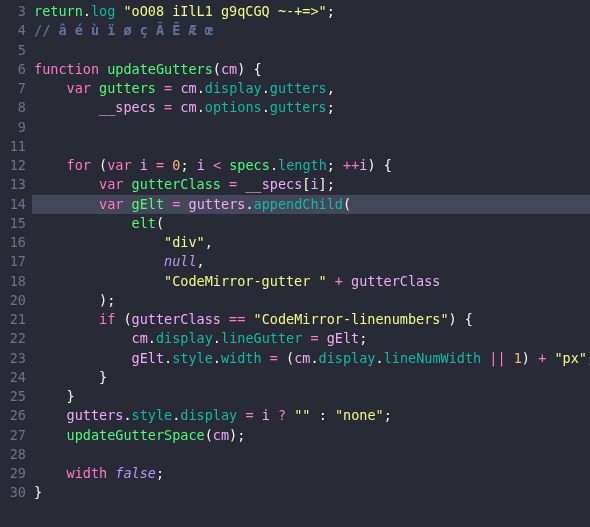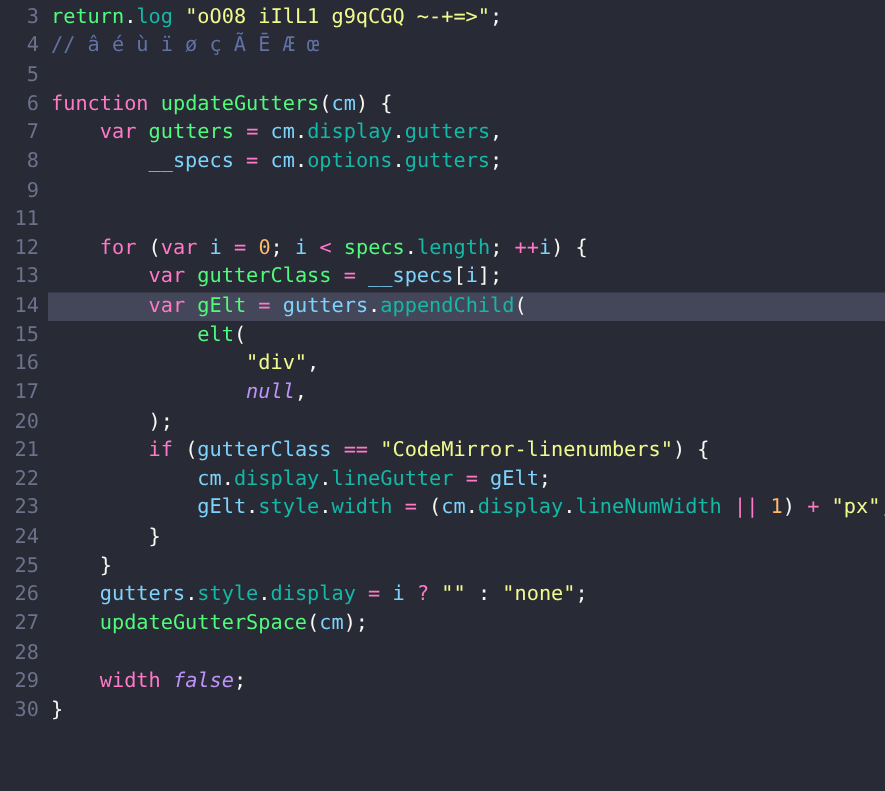--- a/index.html
+++ b/index.html
@@ -43,22 +43,22 @@
     padding-left: 2px;
     box-sizing: border-box;
     overflow: hidden;
   }
   .tok-kw   { color: #ff79c6; }
   .tok-def  { color: #50fa7b; }
   .tok-prop { color: #14b8a6; }
   .tok-str  { color: #f1fa8c; }
   .tok-num  { color: #ffb86c; }
   .tok-atom { color: #bd93f9; font-style: italic; }
-  .tok-com  { color: #6272a4; font-weight: normal; margin-top: 12px; }
-  .tok-var  { color: #7dd3fc; text-align: center; }
+  .tok-com  { color: #6272a4; font-weight: bold; margin-top: 12px; }
+  .tok-var  { color: #f0abfc; text-align: center; }
   .tok-op   { color: #ff79c6; }
   .tok-punc { color: #f8f8f2; }
 </style>
 </head>
 <body>
 
 <div id="editor">
   <div id="code-lines">
       <div class="line"><div class="gutter">3</div><div class="code-area"><span class="tok-def">return</span><span class="tok-punc">.</span><span class="tok-prop">log</span><span class="tok-punc"> </span><span class="tok-str">"oO08 iIlL1 g9qCGQ ~-+=&gt;"</span><span class="tok-punc">;</span></div></div>
       <div class="line"><div class="gutter">4</div><div class="code-area"><span class="tok-com">// â é ù ï ø ç Ã Ē Æ œ</span></div></div>
@@ -67,20 +67,21 @@
       <div class="line"><div class="gutter">7</div><div class="code-area"><span class="tok-punc">    </span><span class="tok-kw">var</span><span class="tok-punc"> </span><span class="tok-def">gutters</span><span class="tok-punc"> </span><span class="tok-op">=</span><span class="tok-punc"> </span><span class="tok-var">cm</span><span class="tok-punc">.</span><span class="tok-prop">display</span><span class="tok-punc">.</span><span class="tok-prop">gutters</span><span class="tok-punc">,</span></div></div>
       <div class="line"><div class="gutter">8</div><div class="code-area"><span class="tok-punc">        </span><span class="tok-var">__specs</span><span class="tok-punc"> </span><span class="tok-op">=</span><span class="tok-punc"> </span><span class="tok-var">cm</span><span class="tok-punc">.</span><span class="tok-prop">options</span><span class="tok-punc">.</span><span class="tok-prop">gutters</span><span class="tok-punc">;</span></div></div>
       <div class="line"><div class="gutter">9</div><div class="code-area"></div></div>
       <div class="line"><div class="gutter">11</div><div class="code-area"></div></div>
       <div class="line"><div class="gutter">12</div><div class="code-area"><span class="tok-punc">    </span><span class="tok-kw">for</span><span class="tok-punc"> (</span><span class="tok-kw">var</span><span class="tok-punc"> </span><span class="tok-var">i</span><span class="tok-punc"> </span><span class="tok-op">=</span><span class="tok-punc"> </span><span class="tok-num">0</span><span class="tok-punc">; </span><span class="tok-var">i</span><span class="tok-punc"> </span><span class="tok-op">&lt;</span><span class="tok-punc"> </span><span class="tok-def">specs</span><span class="tok-punc">.</span><span class="tok-prop">length</span><span class="tok-punc">; </span><span class="tok-op">++</span><span class="tok-var">i</span><span class="tok-punc">) {</span></div></div>
       <div class="line"><div class="gutter">13</div><div class="code-area"><span class="tok-punc">        </span><span class="tok-kw">var</span><span class="tok-punc"> </span><span class="tok-def">gutterClass</span><span class="tok-punc"> </span><span class="tok-op">=</span><span class="tok-punc"> </span><span class="tok-var">__specs</span><span class="tok-punc">[</span><span class="tok-var">i</span><span class="tok-punc">];</span></div></div>
       <div class="line active"><div class="gutter">14</div><div class="code-area"><span class="tok-punc">        </span><span class="tok-kw">var</span><span class="tok-punc"> </span><span class="tok-def">gElt</span><span class="tok-punc"> </span><span class="tok-op">=</span><span class="tok-punc"> </span><span class="tok-var">gutters</span><span class="tok-punc">.</span><span class="tok-prop">appendChild</span><span class="tok-punc">(</span></div></div>
       <div class="line"><div class="gutter">15</div><div class="code-area"><span class="tok-punc">            </span><span class="tok-def">elt</span><span class="tok-punc">(</span></div></div>
       <div class="line"><div class="gutter">16</div><div class="code-area"><span class="tok-punc">                </span><span class="tok-str">"div"</span><span class="tok-punc">,</span></div></div>
       <div class="line"><div class="gutter">17</div><div class="code-area"><span class="tok-punc">                </span><span class="tok-atom">null</span><span class="tok-punc">,</span></div></div>
+      <div class="line"><div class="gutter">18</div><div class="code-area"><span class="tok-punc">                </span><span class="tok-str">"CodeMirror-gutter "</span><span class="tok-punc"> </span><span class="tok-op">+</span><span class="tok-punc"> </span><span class="tok-var">gutterClass</span></div></div>
       <div class="line"><div class="gutter">20</div><div class="code-area"><span class="tok-punc">        );</span></div></div>
       <div class="line"><div class="gutter">21</div><div class="code-area"><span class="tok-punc">        </span><span class="tok-kw">if</span><span class="tok-punc"> (</span><span class="tok-var">gutterClass</span><span class="tok-punc"> </span><span class="tok-op">==</span><span class="tok-punc"> </span><span class="tok-str">"CodeMirror-linenumbers"</span><span class="tok-punc">) {</span></div></div>
       <div class="line"><div class="gutter">22</div><div class="code-area"><span class="tok-punc">            </span><span class="tok-var">cm</span><span class="tok-punc">.</span><span class="tok-prop">display</span><span class="tok-punc">.</span><span class="tok-prop">lineGutter</span><span class="tok-punc"> </span><span class="tok-op">=</span><span class="tok-punc"> </span><span class="tok-var">gElt</span><span class="tok-punc">;</span></div></div>
       <div class="line"><div class="gutter">23</div><div class="code-area"><span class="tok-punc">            </span><span class="tok-var">gElt</span><span class="tok-punc">.</span><span class="tok-prop">style</span><span class="tok-punc">.</span><span class="tok-prop">width</span><span class="tok-punc"> </span><span class="tok-op">=</span><span class="tok-punc"> (</span><span class="tok-var">cm</span><span class="tok-punc">.</span><span class="tok-prop">display</span><span class="tok-punc">.</span><span class="tok-prop">lineNumWidth</span><span class="tok-punc"> </span><span class="tok-op">||</span><span class="tok-punc"> </span><span class="tok-num">1</span><span class="tok-punc">) </span><span class="tok-op">+</span><span class="tok-punc"> </span><span class="tok-str">"px"</span><span class="tok-punc">;</span></div></div>
       <div class="line"><div class="gutter">24</div><div class="code-area"><span class="tok-punc">        }</span></div></div>
       <div class="line"><div class="gutter">25</div><div class="code-area"><span class="tok-punc">    }</span></div></div>
       <div class="line"><div class="gutter">26</div><div class="code-area"><span class="tok-punc">    </span><span class="tok-var">gutters</span><span class="tok-punc">.</span><span class="tok-prop">style</span><span class="tok-punc">.</span><span class="tok-prop">display</span><span class="tok-punc"> </span><span class="tok-op">=</span><span class="tok-punc"> </span><span class="tok-var">i</span><span class="tok-punc"> </span><span class="tok-op">?</span><span class="tok-punc"> </span><span class="tok-str">""</span><span class="tok-punc"> : </span><span class="tok-str">"none"</span><span class="tok-punc">;</span></div></div>
       <div class="line"><div class="gutter">27</div><div class="code-area"><span class="tok-punc">    </span><span class="tok-def">updateGutterSpace</span><span class="tok-punc">(</span><span class="tok-var">cm</span><span class="tok-punc">);</span></div></div>
       <div class="line"><div class="gutter">28</div><div class="code-area"></div></div>
       <div class="line"><div class="gutter">29</div><div class="code-area"><span class="tok-punc">    </span><span class="tok-kw">width</span><span class="tok-punc"> </span><span class="tok-atom">false</span><span class="tok-punc">;</span></div></div>

